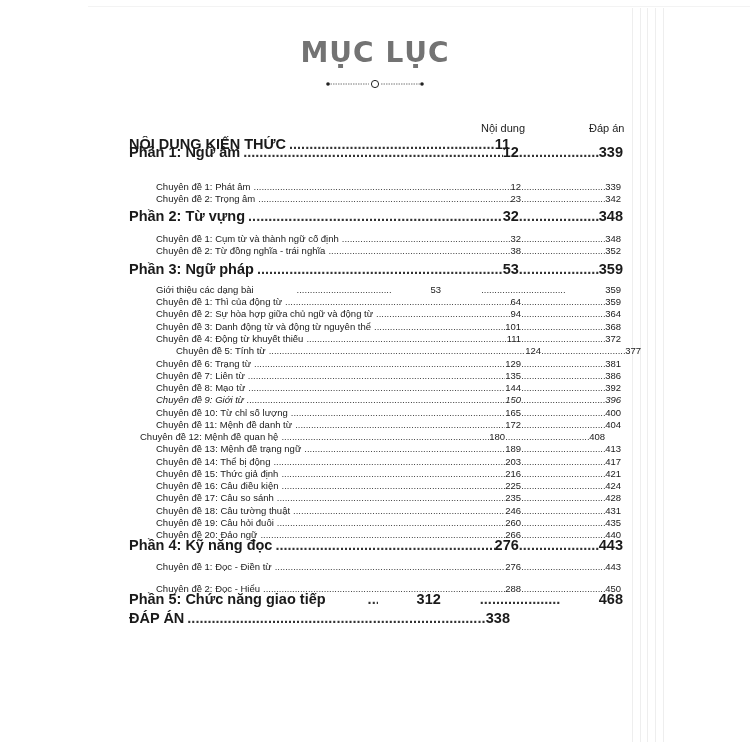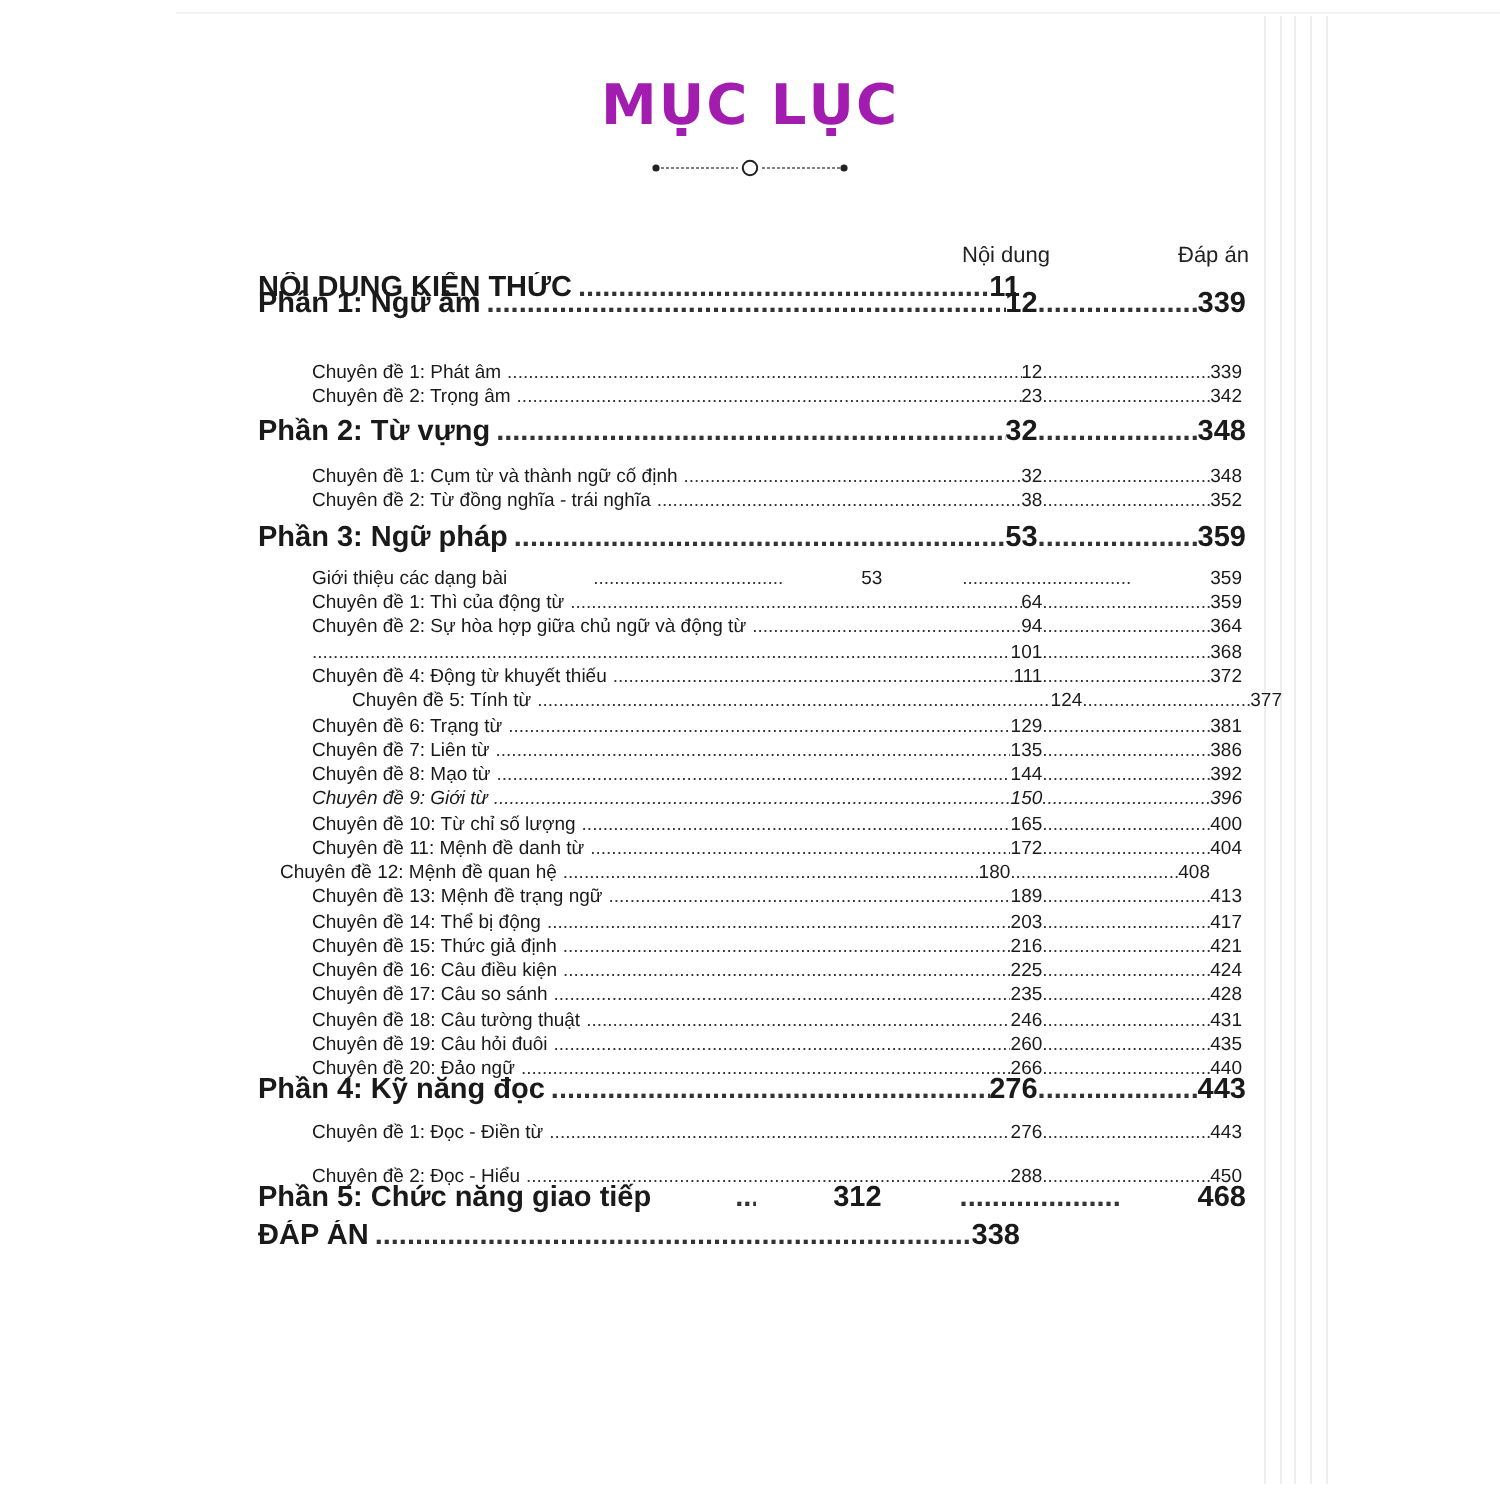--- a/index.html
+++ b/index.html
@@ -7,21 +7,21 @@
       width: 750px; height: 750px; background: #ffffff; position: relative; overflow: hidden;
       font-family: "Liberation Sans", sans-serif; color: #1a1a1a;
     }
     .page-edge {
       position: absolute; top: 8px; bottom: 8px; width: 1px; background: #eeeeee;
     }
     .top-edge { position: absolute; left: 88px; right: 0; top: 6px; height: 1px; background: #f3f3f3; }
     .title {
       position: absolute; left: 0; width: 750px; top: 36px; text-align: center;
       font-family: "DejaVu Sans", sans-serif; font-weight: bold; font-size: 28px; letter-spacing: 1px;
-      color: #a21caf;
+      color: #737373;
     }
     .ornament { position: absolute; left: 326px; top: 78px; width: 98px; height: 12px; }
     .col-head { position: absolute; top: 122px; font-size: 11px; color: #222; }
     .row { position: absolute; display: flex; align-items: baseline; white-space: nowrap; overflow: hidden; }
     .row .label { flex: 0 0 auto; padding-right: 3px; }
     .row .dots { flex: 1 1 auto; overflow: hidden; color: #333; letter-spacing: 0px; }
     .row .p1 { flex: 0 0 auto; text-align: right; }
     .row .dots2 { overflow: hidden; color: #333; }
     .row .p2 { flex: 0 0 auto; text-align: right; }
     .big { font-size: 14.5px; font-weight: bold; height: 18px; }
@@ -120,20 +120,21 @@
       <span class="p2">359</span>
     </div>
     <div class="row small" style="left: 156px; top: 308px; width: 465px;">
       <span class="label">Chuyên đề 2: Sự hòa hợp giữa chủ ngữ và động từ</span>
       <span class="dots">........................................................................................................................................................................................................</span>
       <span class="p1">94</span>
       <span class="dots2" style="flex: 0 0 84px;">........................................................................................................................................................................................................</span>
       <span class="p2">364</span>
     </div>
     <div class="row small" style="left: 156px; top: 321px; width: 465px;">
+      <span class="label">Chuyên đề 3: Danh động từ và động từ nguyên thể</span>
       <span class="dots">........................................................................................................................................................................................................</span>
       <span class="p1">101</span>
       <span class="dots2" style="flex: 0 0 84px;">........................................................................................................................................................................................................</span>
       <span class="p2">368</span>
     </div>
     <div class="row small" style="left: 156px; top: 333px; width: 465px;">
       <span class="label">Chuyên đề 4: Động từ khuyết thiếu</span>
       <span class="dots">........................................................................................................................................................................................................</span>
       <span class="p1">111</span>
       <span class="dots2" style="flex: 0 0 84px;">........................................................................................................................................................................................................</span>

